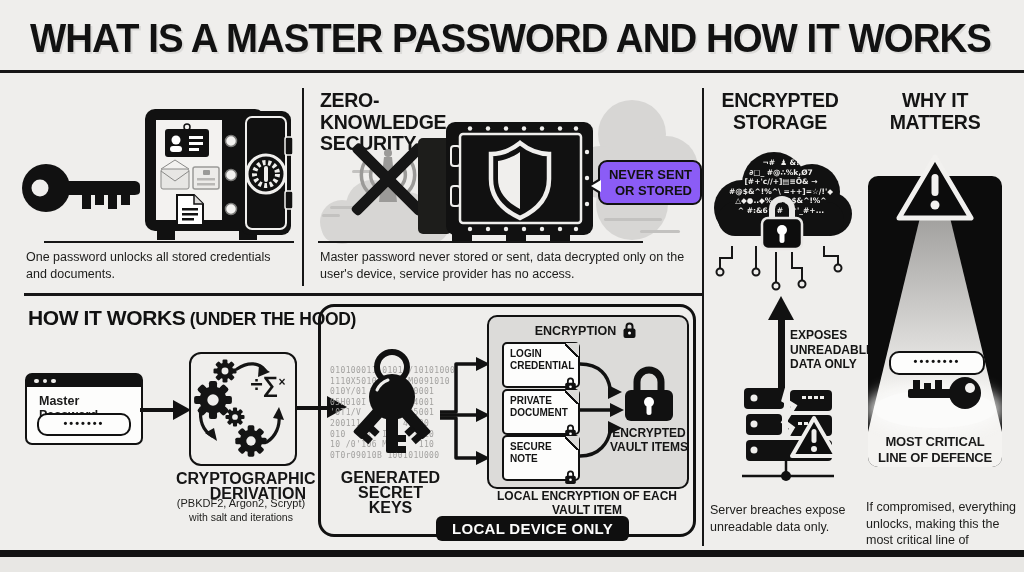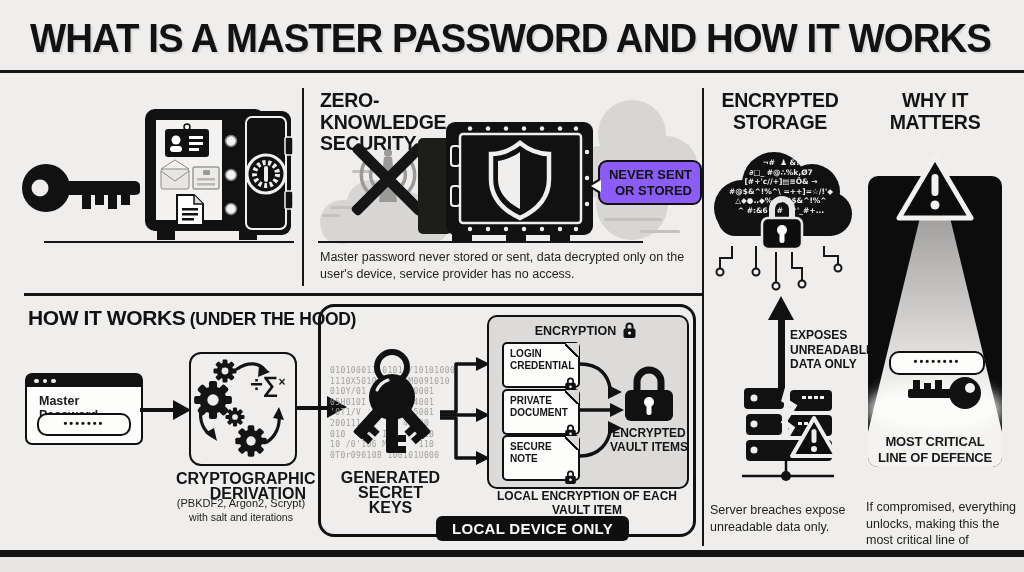--- a/index.html
+++ b/index.html
@@ -106,20 +106,21 @@
       <rect x="103" y="14" width="40" height="112" rx="6" fill="none" stroke="#f0efed" stroke-width="2"></rect>
       <circle cx="123" cy="71" r="19" fill="#111" stroke="#f0efed" stroke-width="3"></circle>
       <circle cx="123" cy="71" r="11.5" fill="none" stroke="#f0efed" stroke-width="5" stroke-dasharray="3 2.6"></circle>
       <rect x="121" y="63" width="4" height="16" rx="2" fill="#f0efed"></rect>
       <rect x="142" y="34" width="8" height="18" rx="2" fill="#111" stroke="#f0efed" stroke-width="1.5"></rect>
       <rect x="142" y="88" width="8" height="18" rx="2" fill="#111" stroke="#f0efed" stroke-width="1.5"></rect>
     </g>
   </svg>
 
   <div class="abs rule" style="left:44px;top:241px;width:250px;height:2px;"></div>
+  <div class="abs cap" style="left:26px;top:249px;width:268px;">One password unlocks all stored credentials and documents.</div>
 
   <div class="abs rule" style="left:302px;top:88px;width:2px;height:198px;"></div>
 
   <div class="abs h2" style="left:320px;top:90px;width:185px;">ZERO-KNOWLEDGE SECURITY</div>
 
   <svg class="abs" style="left:310px;top:178px;" width="150" height="66" viewBox="0 0 150 66">
     <g fill="#d7d6d4">
       <circle cx="32" cy="44" r="22"></circle>
         <circle cx="62" cy="28" r="26"></circle>
         <circle cx="97" cy="38" r="24"></circle>

